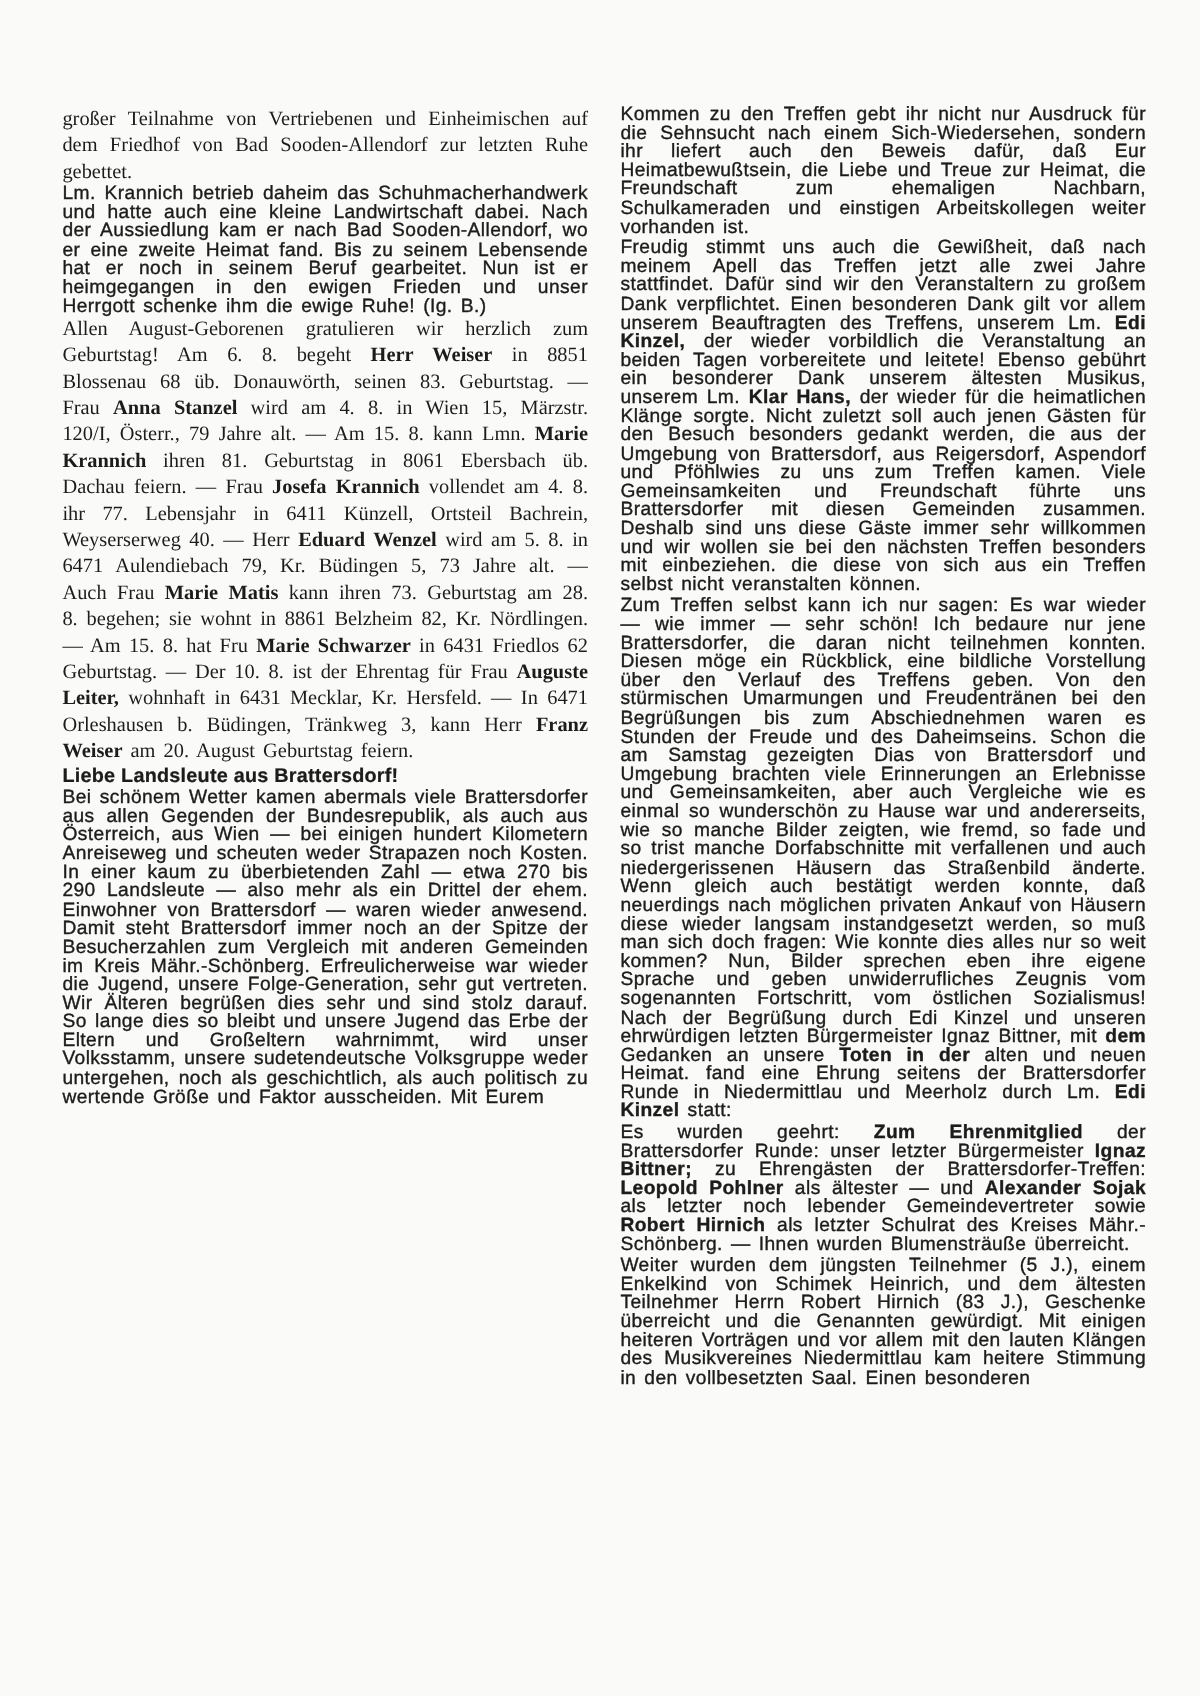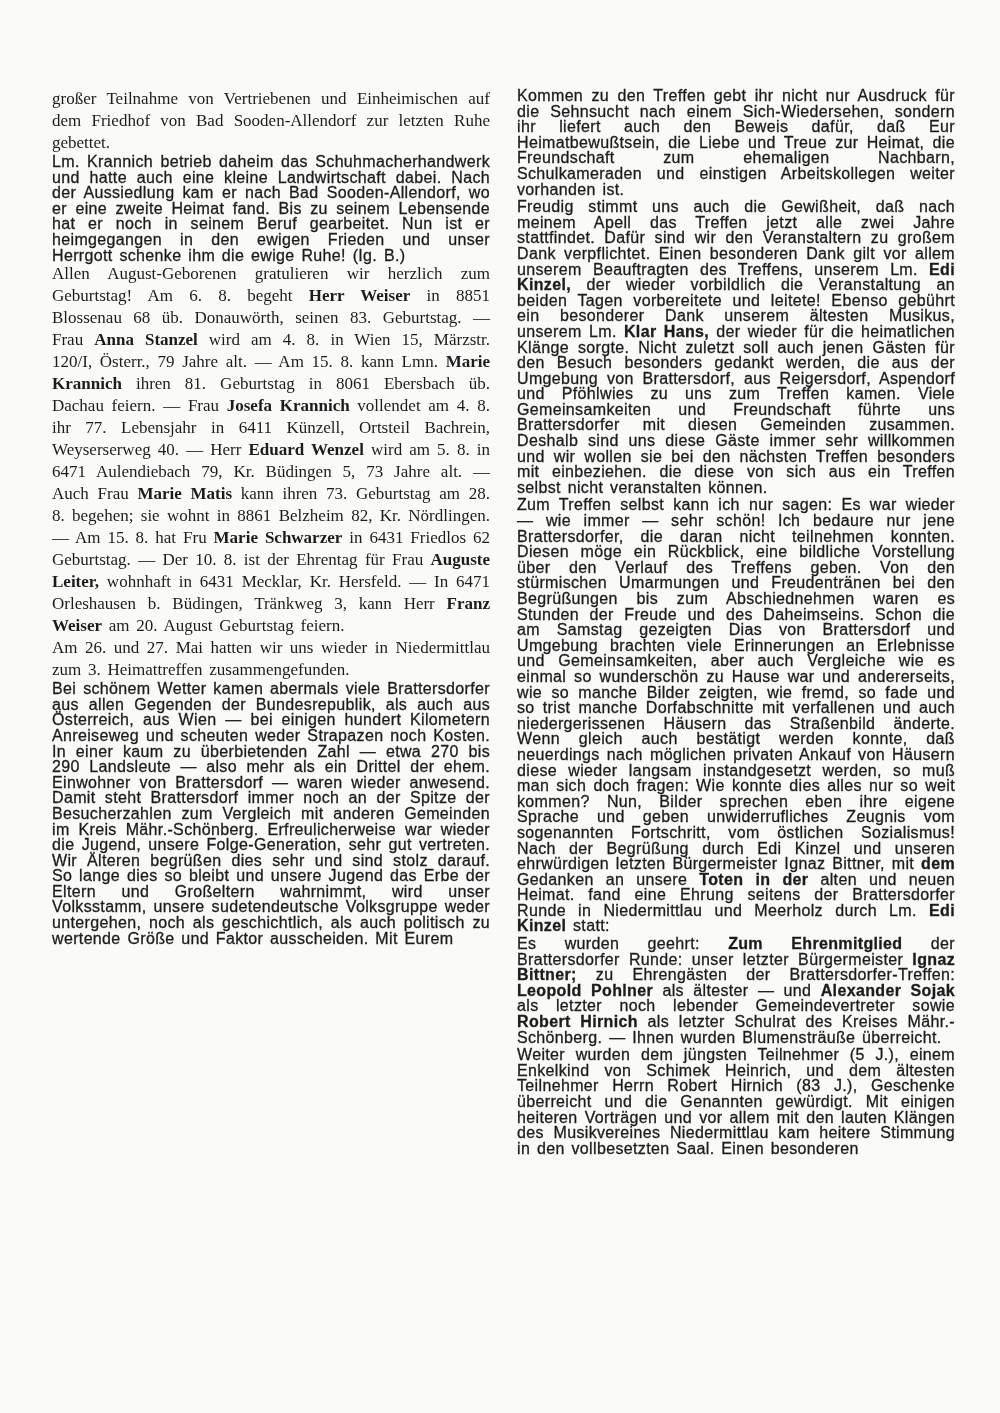--- a/index.html
+++ b/index.html
@@ -72,21 +72,21 @@
 </style>
 </head>
 <body>
 
 <div class="sheet" data-name="document-page">
   <div class="columns" data-name="two-column-text">
     <div class="col" data-name="left-column">
         <p class="block large" data-name="obituary-closing-paragraph"><span data-name="text-run">großer Teilnahme von Vertriebenen und Einheimischen auf dem Friedhof von Bad Sooden-Allendorf zur letzten Ruhe gebettet.</span></p>
         <p class="block small" data-name="obituary-note"><span data-name="text-run">Lm. Krannich betrieb daheim das Schuhmacherhandwerk und hatte auch eine kleine Landwirtschaft dabei. Nach der Aussiedlung kam er nach Bad Sooden-Allendorf, wo er eine zweite Heimat fand. Bis zu seinem Lebensende hat er noch in seinem Beruf gearbeitet. Nun ist er heimgegangen in den ewigen Frieden und unser Herrgott schenke ihm die ewige Ruhe! (Ig. B.)</span></p>
         <p class="block large" data-name="birthday-greetings"><span data-name="text-run">Allen August-Geborenen gratulieren wir herzlich zum Geburtstag! Am 6. 8. begeht </span><span class="b" data-name="emphasized-text">Herr Weiser</span><span data-name="text-run"> in 8851 Blossenau 68 üb. Donauwörth, seinen 83. Geburtstag. — Frau </span><span class="b" data-name="emphasized-text">Anna Stanzel</span><span data-name="text-run"> wird am 4. 8. in Wien 15, Märzstr. 120/I, Österr., 79 Jahre alt. — Am 15. 8. kann Lmn. </span><span class="b" data-name="emphasized-text">Marie Krannich</span><span data-name="text-run"> ihren 81. Geburtstag in 8061 Ebersbach üb. Dachau feiern. — Frau </span><span class="b" data-name="emphasized-text">Josefa Krannich</span><span data-name="text-run"> vollendet am 4. 8. ihr 77. Lebensjahr in 6411 Künzell, Ortsteil Bachrein, Weyserserweg 40. — Herr </span><span class="b" data-name="emphasized-text">Eduard Wenzel</span><span data-name="text-run"> wird am 5. 8. in 6471 Aulendiebach 79, Kr. Büdingen 5, 73 Jahre alt. — Auch Frau </span><span class="b" data-name="emphasized-text">Marie Matis</span><span data-name="text-run"> kann ihren 73. Geburtstag am 28. 8. begehen; sie wohnt in 8861 Belzheim 82, Kr. Nördlingen. — Am 15. 8. hat Fru </span><span class="b" data-name="emphasized-text">Marie Schwarzer</span><span data-name="text-run"> in 6431 Friedlos 62 Geburtstag. — Der 10. 8. ist der Ehrentag für Frau </span><span class="b" data-name="emphasized-text">Auguste Leiter,</span><span data-name="text-run"> wohnhaft in 6431 Mecklar, Kr. Hersfeld. — In 6471 Orleshausen b. Büdingen, Tränkweg 3, kann Herr </span><span class="b" data-name="emphasized-text">Franz Weiser</span><span data-name="text-run"> am 20. August Geburtstag feiern.</span></p>
-        <p class="block large" data-name="meeting-intro"><span data-name="text-run">Am 26. und 27. Mai hatten wir uns wieder in Niedermittlau zum 3. Heimattreffen zusammengefunden.</span></p>
+        <p class="block heading" data-name="section-heading"><span class="b" data-name="emphasized-text">Liebe Landsleute aus Brattersdorf!</span></p>
         <p class="block small" data-name="meeting-report"><span data-name="text-run">Bei schönem Wetter kamen abermals viele Brattersdorfer aus allen Gegenden der Bundesrepublik, als auch aus Österreich, aus Wien — bei einigen hundert Kilometern Anreiseweg und scheuten weder Strapazen noch Kosten. In einer kaum zu überbietenden Zahl — etwa 270 bis 290 Landsleute — also mehr als ein Drittel der ehem. Einwohner von Brattersdorf — waren wieder anwesend. Damit steht Brattersdorf immer noch an der Spitze der Besucherzahlen zum Vergleich mit anderen Gemeinden im Kreis Mähr.-Schönberg. Erfreulicherweise war wieder die Jugend, unsere Folge-Generation, sehr gut vertreten. Wir Älteren begrüßen dies sehr und sind stolz darauf. So lange dies so bleibt und unsere Jugend das Erbe der Eltern und Großeltern wahrnimmt, wird unser Volksstamm, unsere sudetendeutsche Volksgruppe weder untergehen, noch als geschichtlich, als auch politisch zu wertende Größe und Faktor ausscheiden. Mit Eurem</span></p>
       </div>
     <div class="col" data-name="right-column">
         <p class="block small" data-name="letter-paragraph-1"><span data-name="text-run">Kommen zu den Treffen gebt ihr nicht nur Ausdruck für die Sehnsucht nach einem Sich-Wiedersehen, sondern ihr liefert auch den Beweis dafür, daß Eur Heimatbewußtsein, die Liebe und Treue zur Heimat, die Freundschaft zum ehemaligen Nachbarn, Schulkameraden und einstigen Arbeitskollegen weiter vorhanden ist.</span></p>
         <p class="block small" data-name="letter-paragraph-2"><span data-name="text-run">Freudig stimmt uns auch die Gewißheit, daß nach meinem Apell das Treffen jetzt alle zwei Jahre stattfindet. Dafür sind wir den Veranstaltern zu großem Dank verpflichtet. Einen besonderen Dank gilt vor allem unserem Beauftragten des Treffens, unserem Lm. </span><span class="b" data-name="emphasized-text">Edi Kinzel,</span><span data-name="text-run"> der wieder vorbildlich die Veranstaltung an beiden Tagen vorbereitete und leitete! Ebenso gebührt ein besonderer Dank unserem ältesten Musikus, unserem Lm. </span><span class="b" data-name="emphasized-text">Klar Hans,</span><span data-name="text-run"> der wieder für die heimatlichen Klänge sorgte. Nicht zuletzt soll auch jenen Gästen für den Besuch besonders gedankt werden, die aus der Umgebung von Brattersdorf, aus Reigersdorf, Aspendorf und Pföhlwies zu uns zum Treffen kamen. Viele Gemeinsamkeiten und Freundschaft führte uns Brattersdorfer mit diesen Gemeinden zusammen. Deshalb sind uns diese Gäste immer sehr willkommen und wir wollen sie bei den nächsten Treffen besonders mit einbeziehen. die diese von sich aus ein Treffen selbst nicht veranstalten können.</span></p>
         <p class="block small" data-name="letter-paragraph-3"><span data-name="text-run">Zum Treffen selbst kann ich nur sagen: Es war wieder — wie immer — sehr schön! Ich bedaure nur jene Brattersdorfer, die daran nicht teilnehmen konnten. Diesen möge ein Rückblick, eine bildliche Vorstellung über den Verlauf des Treffens geben. Von den stürmischen Umarmungen und Freudentränen bei den Begrüßungen bis zum Abschiednehmen waren es Stunden der Freude und des Daheimseins. Schon die am Samstag gezeigten Dias von Brattersdorf und Umgebung brachten viele Erinnerungen an Erlebnisse und Gemeinsamkeiten, aber auch Vergleiche wie es einmal so wunderschön zu Hause war und andererseits, wie so manche Bilder zeigten, wie fremd, so fade und so trist manche Dorfabschnitte mit verfallenen und auch niedergerissenen Häusern das Straßenbild änderte. Wenn gleich auch bestätigt werden konnte, daß neuerdings nach möglichen privaten Ankauf von Häusern diese wieder langsam instandgesetzt werden, so muß man sich doch fragen: Wie konnte dies alles nur so weit kommen? Nun, Bilder sprechen eben ihre eigene Sprache und geben unwiderrufliches Zeugnis vom sogenannten Fortschritt, vom östlichen Sozialismus! Nach der Begrüßung durch Edi Kinzel und unseren ehrwürdigen letzten Bürgermeister Ignaz Bittner, mit </span><span class="b" data-name="emphasized-text">dem</span><span data-name="text-run"> Gedanken an unsere </span><span class="b" data-name="emphasized-text">Toten in der</span><span data-name="text-run"> alten und neuen Heimat. fand eine Ehrung seitens der Brattersdorfer Runde in Niedermittlau und Meerholz durch Lm. </span><span class="b" data-name="emphasized-text">Edi Kinzel</span><span data-name="text-run"> statt:</span></p>
         <p class="block small" data-name="honors-paragraph"><span data-name="text-run">Es wurden geehrt: </span><span class="b" data-name="emphasized-text">Zum Ehrenmitglied</span><span data-name="text-run"> der Brattersdorfer Runde: unser letzter Bürgermeister </span><span class="b" data-name="emphasized-text">Ignaz Bittner;</span><span data-name="text-run"> zu Ehrengästen der Brattersdorfer-Treffen: </span><span class="b" data-name="emphasized-text">Leopold Pohlner</span><span data-name="text-run"> als ältester — und </span><span class="b" data-name="emphasized-text">Alexander Sojak</span><span data-name="text-run"> als letzter noch lebender Gemeindevertreter sowie </span><span class="b" data-name="emphasized-text">Robert Hirnich</span><span data-name="text-run"> als letzter Schulrat des Kreises Mähr.-Schönberg. — Ihnen wurden Blumensträuße überreicht.</span></p>
         <p class="block small" data-name="gifts-paragraph"><span data-name="text-run">Weiter wurden dem jüngsten Teilnehmer (5 J.), einem Enkelkind von Schimek Heinrich, und dem ältesten Teilnehmer Herrn Robert Hirnich (83 J.), Geschenke überreicht und die Genannten gewürdigt. Mit einigen heiteren Vorträgen und vor allem mit den lauten Klängen des Musikvereines Niedermittlau kam heitere Stimmung in den vollbesetzten Saal. Einen besonderen</span></p>
       </div>
   </div>

